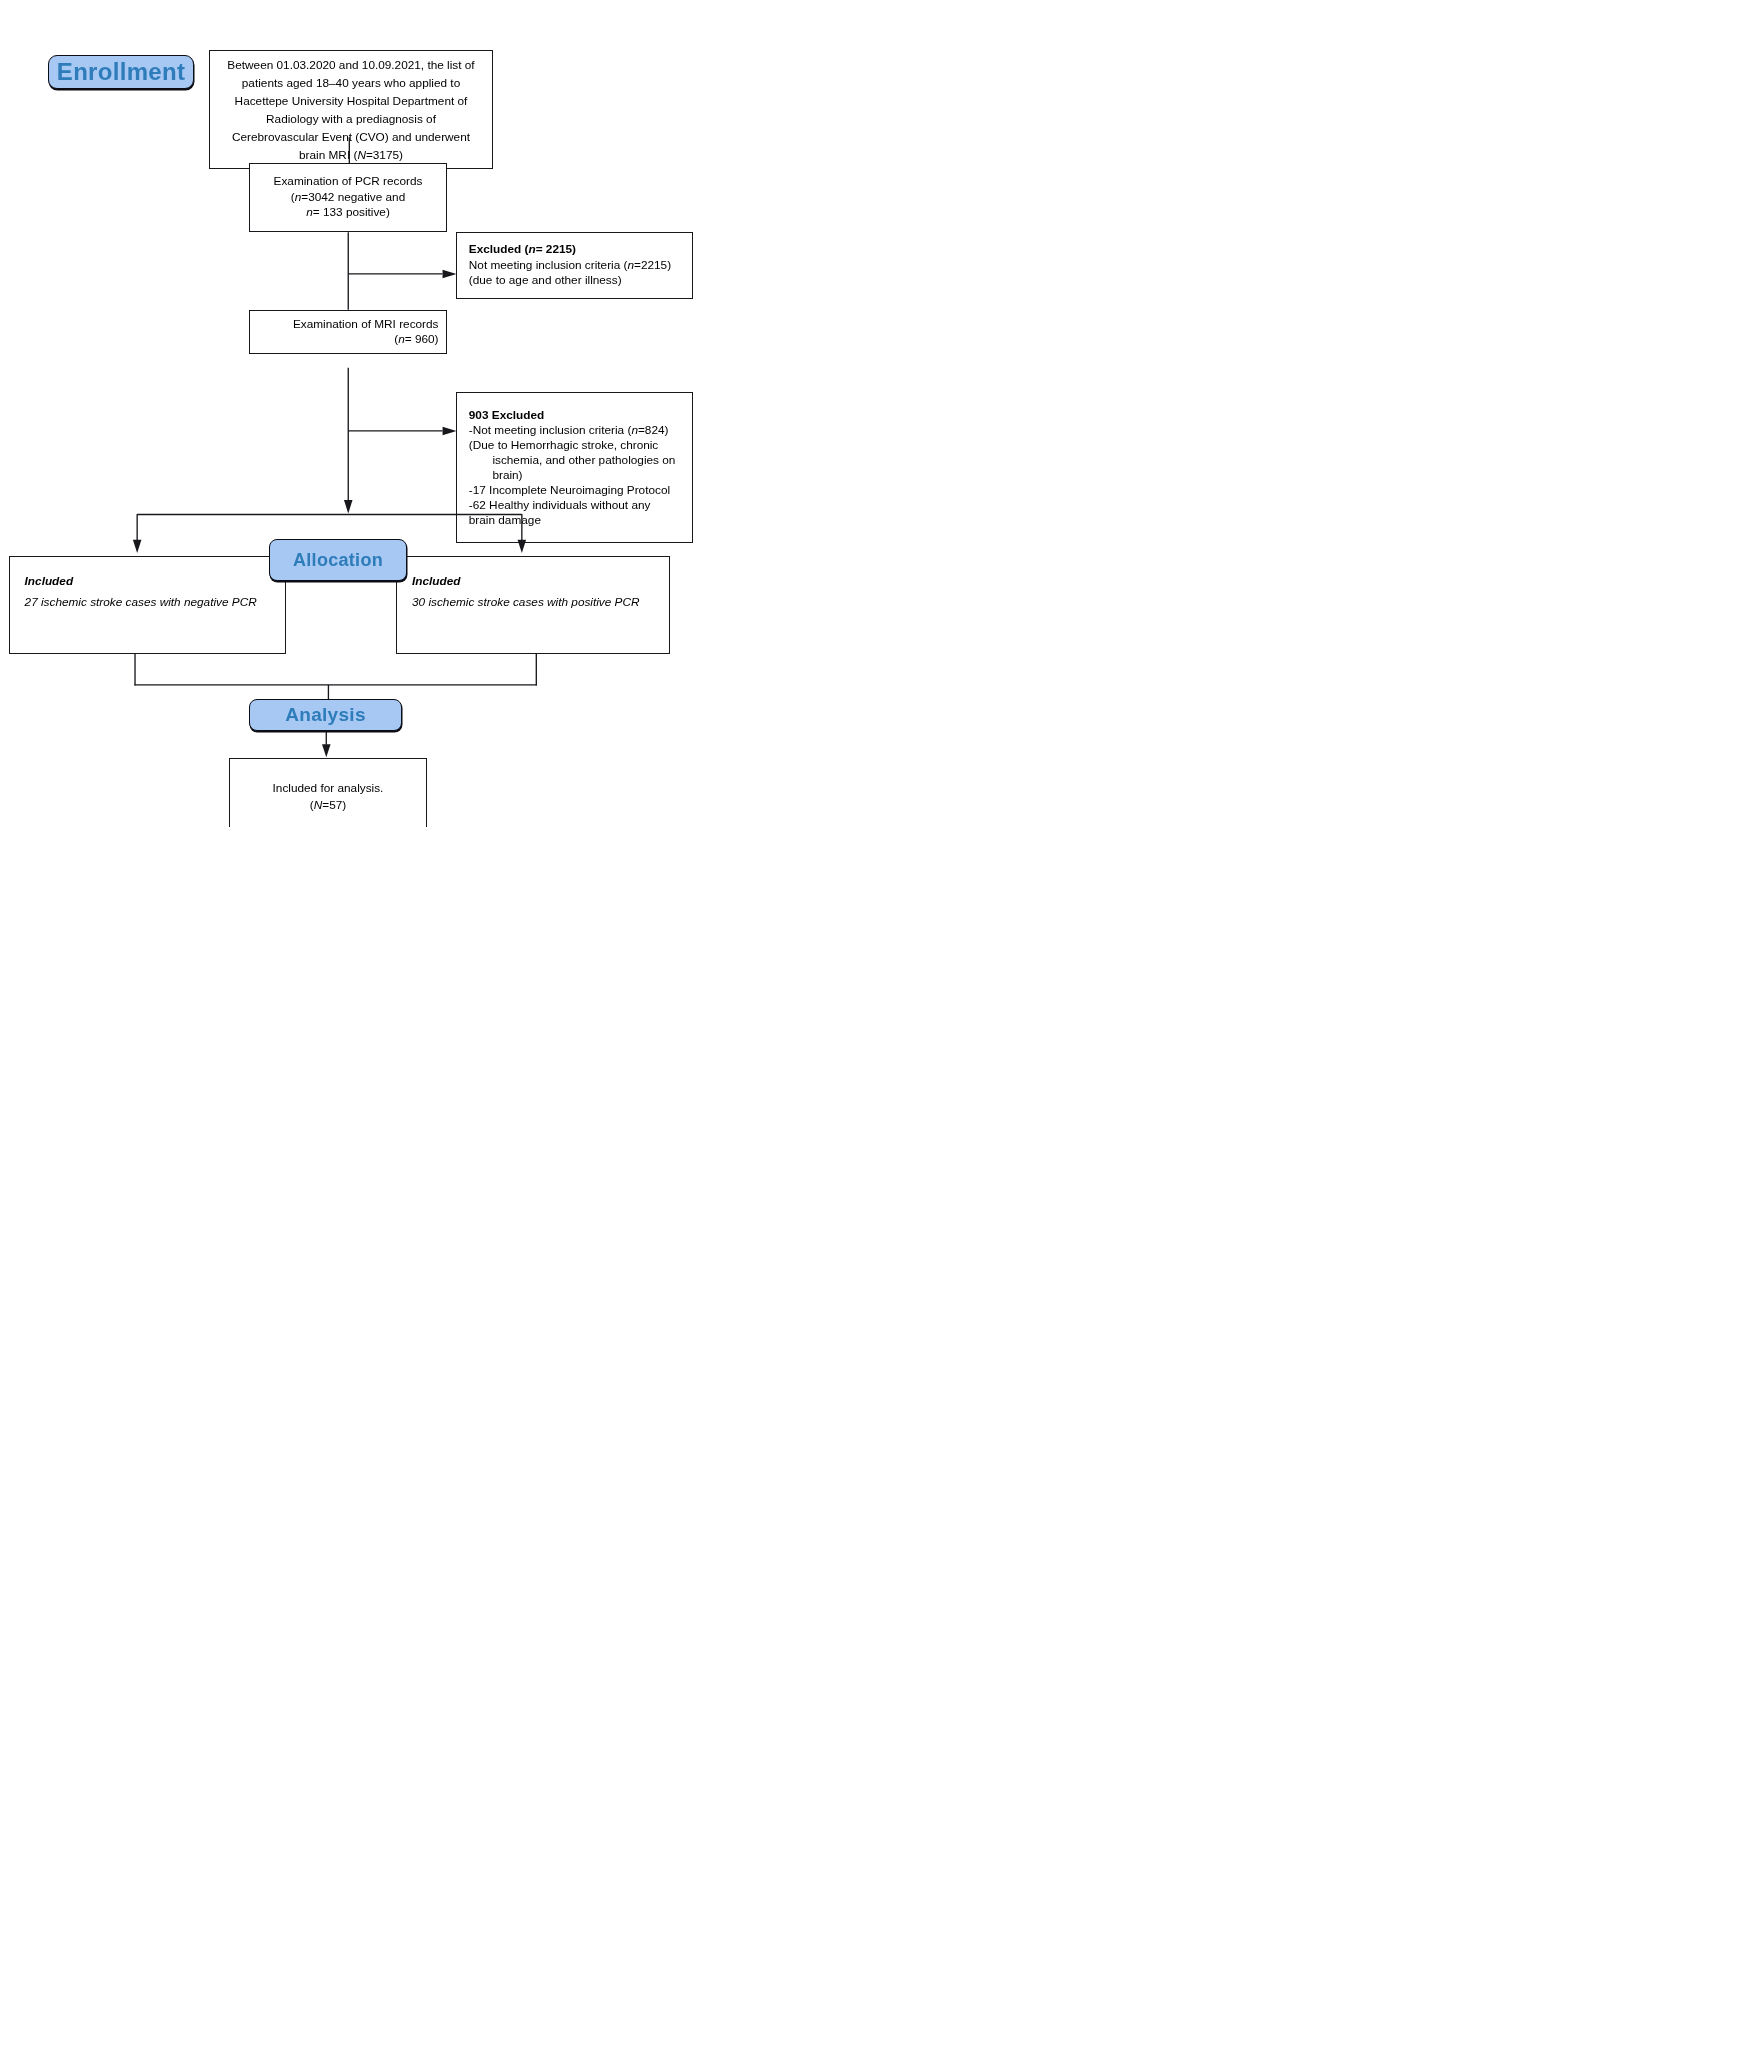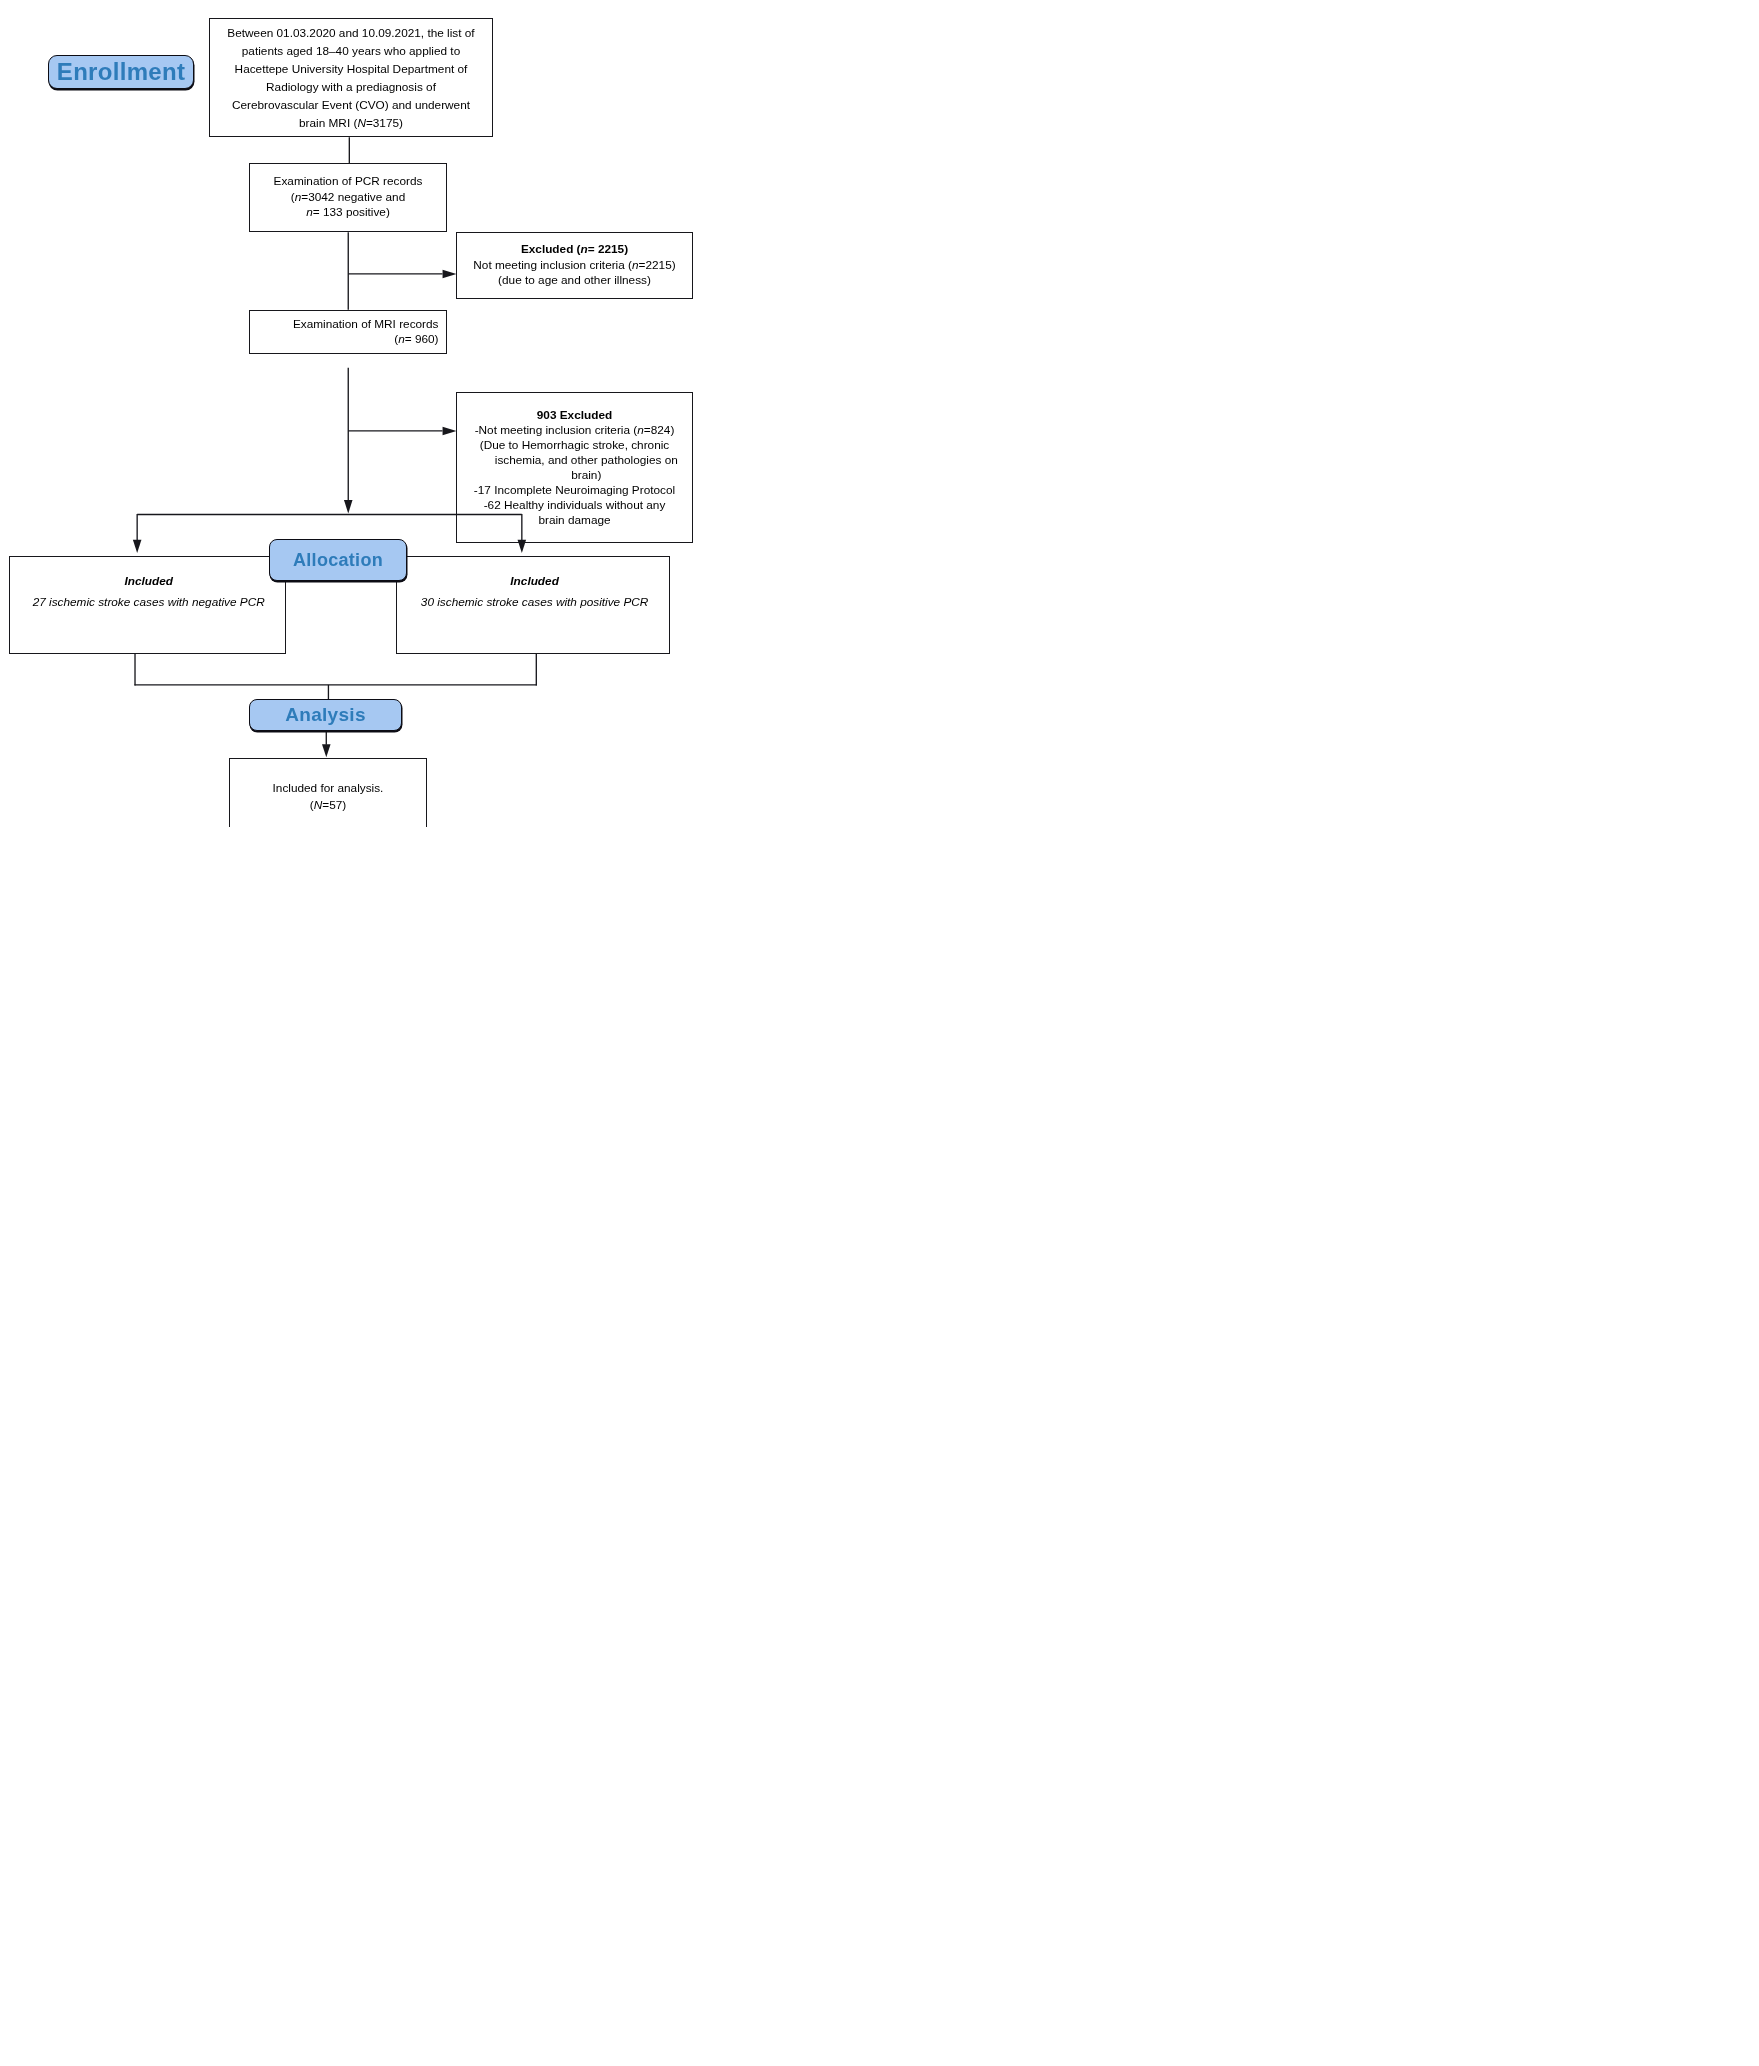--- a/index.html
+++ b/index.html
@@ -5,25 +5,25 @@
   html,body{margin:0;padding:0;background:#ffffff;}
   body{font-family:"Liberation Sans",sans-serif;color:#000;}
   .fig{position:relative;width:704px;height:827px;background:var(--bg,#fff);overflow:hidden;}
   .box{
     position:absolute;box-sizing:border-box;background:#fff;
     border:1.3px solid var(--line-color,#17171c);
     display:flex;flex-direction:column;justify-content:center;
     font-size:11.8px;line-height:15.5px;z-index:1;
   }
   .box.center{text-align:center;padding:3.2px 7.5px;}
-  .box.left{text-align:center;padding:7.5px 11.8px;}
+  .box.left{text-align:left;padding:7.5px 11.8px;}
   .box.topalign{justify-content:flex-start;font-style:italic;}
   .box .box-title{font-weight:bold;}
   .box.t-gap .box-title{margin-bottom:5.4px;}
-  .box.roomy{line-height:18px;}
+  .box.roomy{line-height:18px;margin-top:32px;}
   .box.tight{line-height:15px;margin-top:37px;}
   .box-line.ind{padding-left:23.6px;}
   .stage{
     position:absolute;box-sizing:border-box;z-index:3;
     display:flex;align-items:center;justify-content:center;
     background:var(--label-fill,#a6c8f2);
     color:var(--label-text,#2e7cba);
     border:1.6px solid var(--label-border,#0c0c14);
     border-radius:8px;font-weight:bold;font-size:24px;
     box-shadow:0.5px 1.6px 0 0 var(--label-border,#0c0c14);

